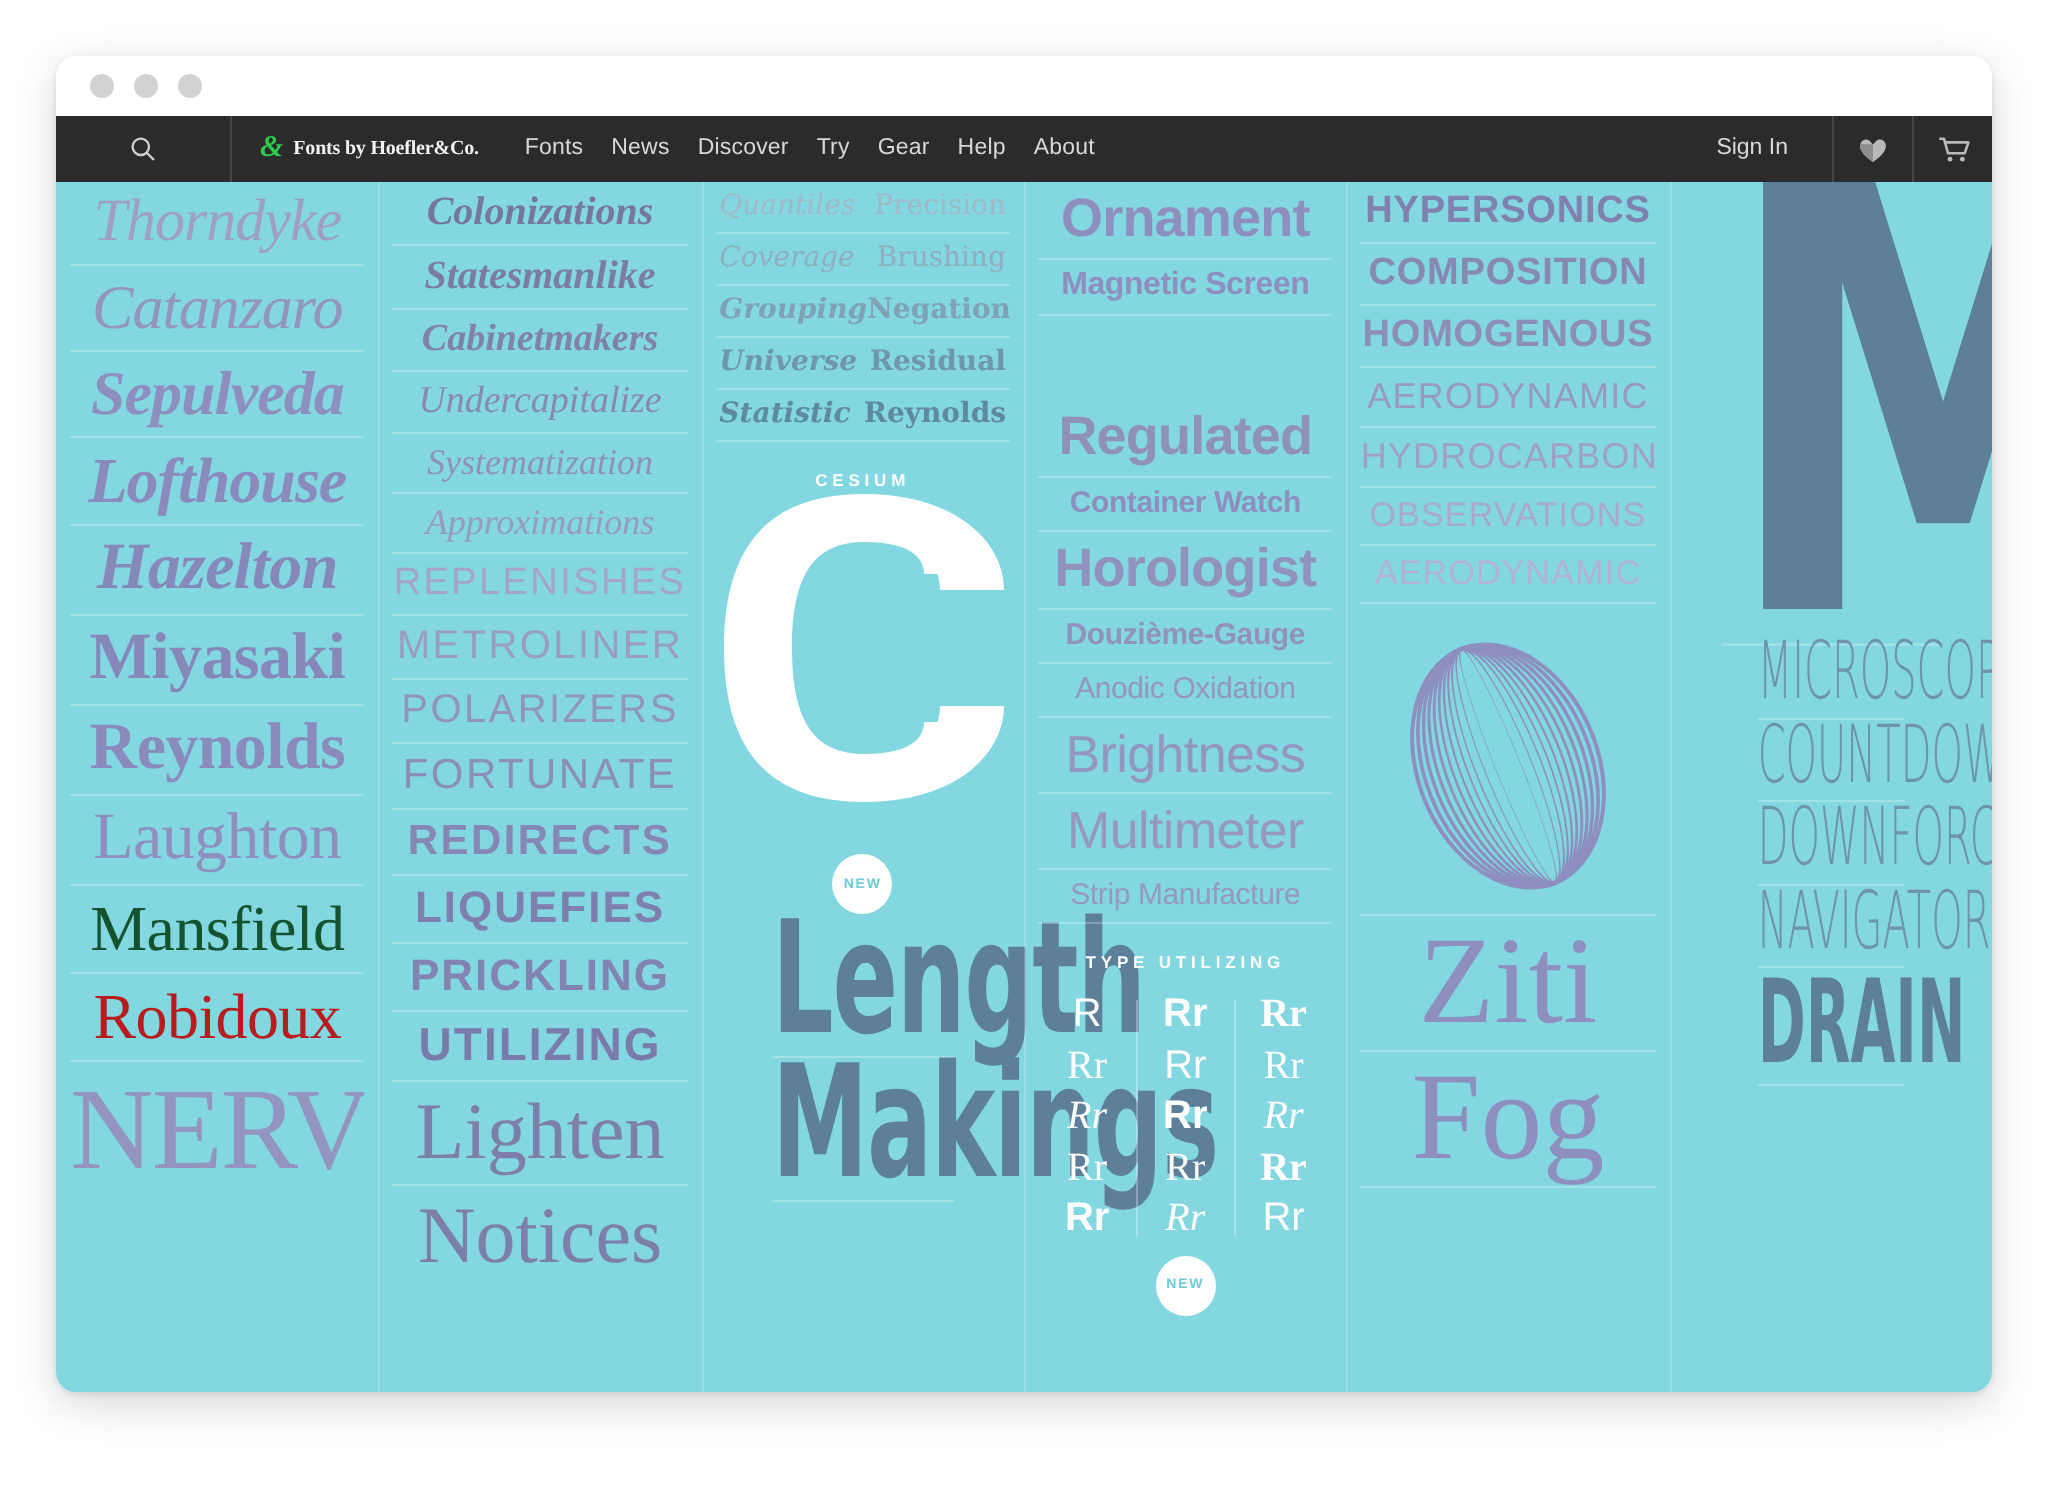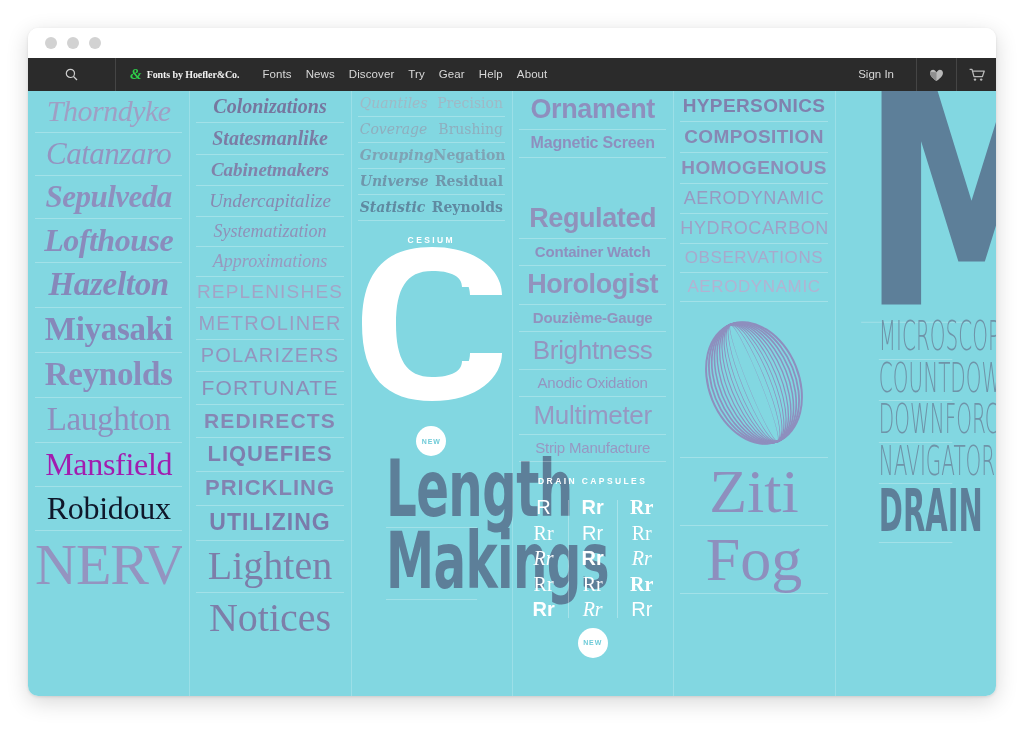--- a/index.html
+++ b/index.html
@@ -367,22 +367,22 @@
 
     <div class="col c1">
       <div class="spec" style="font-size: 30px; font-weight: 400; font-style: italic; color: rgb(159, 159, 196); letter-spacing: -0.5px;">Thorndyke</div>
       <div class="spec" style="font-size: 31px; font-weight: 400; font-style: italic; color: rgb(148, 148, 192); letter-spacing: -0.5px;">Catanzaro</div>
       <div class="spec" style="font-size: 31px; font-weight: 600; font-style: italic; color: rgb(142, 143, 190); letter-spacing: -0.5px;">Sepulveda</div>
       <div class="spec" style="font-size: 32px; font-weight: 700; font-style: italic; color: rgb(138, 139, 188); letter-spacing: -0.5px;">Lofthouse</div>
       <div class="spec" style="font-size: 33px; font-weight: 700; font-style: italic; color: rgb(134, 136, 186); letter-spacing: -0.3px;">Hazelton</div>
       <div class="spec" style="font-size: 33px; font-weight: 700; font-style: normal; color: rgb(134, 136, 186); letter-spacing: -0.3px;">Miyasaki</div>
       <div class="spec" style="font-size: 33px; font-weight: 700; font-style: normal; color: rgb(138, 139, 188); letter-spacing: -0.3px;">Reynolds</div>
       <div class="spec" style="font-size: 33px; font-weight: 400; font-style: normal; color: rgb(142, 143, 190); letter-spacing: -0.3px;">Laughton</div>
-      <div class="spec" style="font-size: 32px; font-weight: 400; font-style: normal; color: #a21caf; letter-spacing: -0.3px;">Mansfield</div>
-      <div class="spec" style="font-size: 32px; font-weight: 400; font-style: normal; color: #0f172a; letter-spacing: -0.3px;">Robidoux</div>
+      <div class="spec" style="font-size: 32px; font-weight: 400; font-style: normal; color: #14532d; letter-spacing: -0.3px;">Mansfield</div>
+      <div class="spec" style="font-size: 32px; font-weight: 400; font-style: normal; color: #b91c1c; letter-spacing: -0.3px;">Robidoux</div>
       <div class="spec" style="font-size: 58px; font-weight: 400; font-style: normal; color: rgb(148, 148, 192); letter-spacing: -1px;">NERVE</div>
     </div>
 
     <div class="col c2">
       <div class="spec spec-serif" style="font-size: 20px; font-weight: 700; font-style: italic; color: rgb(118, 119, 159);">Colonizations</div>
       <div class="spec spec-serif" style="font-size: 20px; font-weight: 700; font-style: italic; color: rgb(123, 124, 164);">Statesmanlike</div>
       <div class="spec spec-serif" style="font-size: 19px; font-weight: 600; font-style: italic; color: rgb(129, 130, 170);">Cabinetmakers</div>
       <div class="spec spec-serif" style="font-size: 19px; font-weight: 400; font-style: italic; color: rgb(136, 137, 177);">Undercapitalize</div>
       <div class="spec spec-serif" style="font-size: 18px; font-weight: 400; font-style: italic; color: rgb(144, 145, 184);">Systematization</div>
       <div class="spec spec-serif" style="font-size: 18px; font-weight: 400; font-style: italic; color: rgb(152, 153, 191);">Approximations</div>
@@ -444,26 +444,26 @@
       <div class="mega" style="font-size: 78px; color: rgb(93, 127, 153);">Makings</div>
     </div>
 
     <div class="col c4">
       <div class="spec" style="font-size: 27px; font-weight: 800; color: rgb(142, 143, 190); letter-spacing: -0.4px;">Ornament</div>
       <div class="spec" style="font-size: 16px; font-weight: 800; color: rgb(142, 143, 190); letter-spacing: -0.2px;">Magnetic Screen</div>
       <div class="spec" style="font-size: 27px; font-weight: 700; color: rgb(144, 145, 187); letter-spacing: -0.4px; margin-top: 42px;">Regulated</div>
       <div class="spec" style="font-size: 15px; font-weight: 700; color: rgb(142, 143, 190); letter-spacing: -0.2px;">Container Watch</div>
       <div class="spec" style="font-size: 27px; font-weight: 600; color: rgb(145, 146, 189); letter-spacing: -0.4px;">Horologist</div>
       <div class="spec" style="font-size: 15px; font-weight: 600; color: rgb(145, 146, 189); letter-spacing: -0.2px;">Douzième-Gauge</div>
+      <div class="spec" style="font-size: 15px; font-weight: 500; color: rgb(148, 149, 192); letter-spacing: -0.2px;">Anodic Oxidation</div>
       <div class="spec" style="font-size: 26px; font-weight: 500; color: rgb(148, 149, 192); letter-spacing: -0.3px;">Brightness</div>
-      <div class="spec" style="font-size: 15px; font-weight: 500; color: rgb(148, 149, 192); letter-spacing: -0.2px;">Anodic Oxidation</div>
       <div class="spec" style="font-size: 26px; font-weight: 400; color: rgb(151, 152, 194); letter-spacing: -0.3px;">Multimeter</div>
       <div class="spec" style="font-size: 15px; font-weight: 400; color: rgb(151, 152, 194); letter-spacing: -0.2px;">Strip Manufacture</div>
 
-      <div class="section-label">DRAIN CAPSULES</div>
+      <div class="section-label">TYPE UTILIZING</div>
 
       <div id="rr-grid">
         <div class="rr-col">
           <div class="rr-cell" style="font-weight: 400; font-style: normal; font-family: &quot;Liberation Sans&quot;, sans-serif;">R</div>
           <div class="rr-cell" style="font-weight: 400; font-style: normal; font-family: &quot;Liberation Serif&quot;, serif;">Rr</div>
           <div class="rr-cell" style="font-weight: 400; font-style: italic; font-family: &quot;Liberation Serif&quot;, serif;">Rr</div>
           <div class="rr-cell" style="font-weight: 400; font-style: normal; font-family: &quot;Liberation Serif&quot;, serif;">Rr</div>
           <div class="rr-cell" style="font-weight: 700; font-style: normal; font-family: &quot;Liberation Sans&quot;, sans-serif;">Rr</div>
         </div>
         <div class="rr-col">

